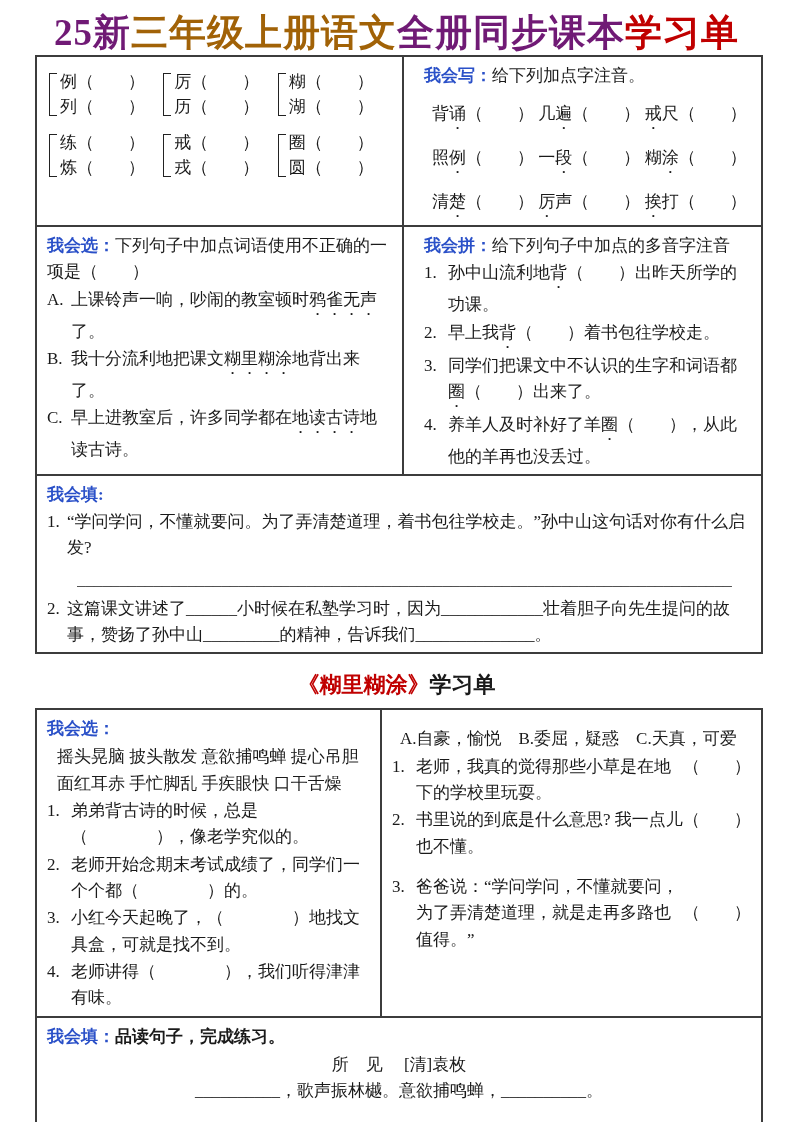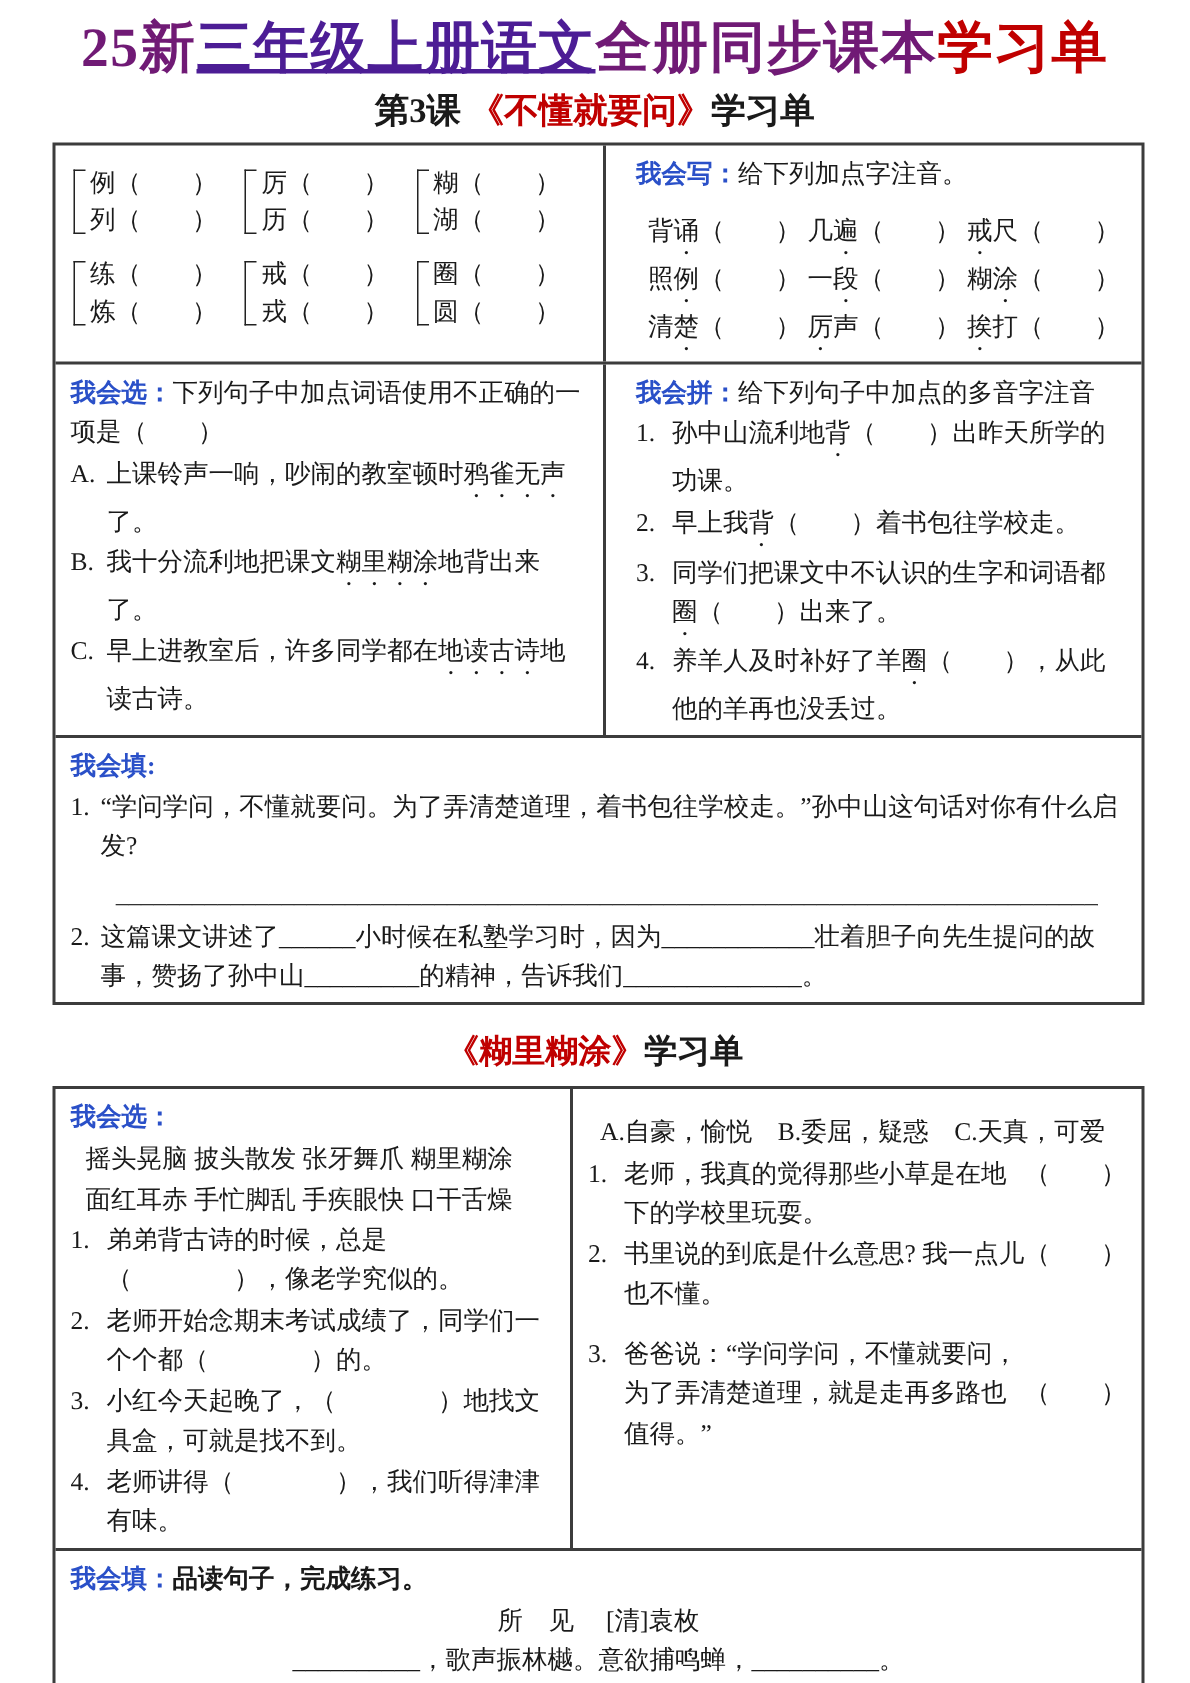--- a/index.html
+++ b/index.html
@@ -15,21 +15,21 @@
     margin:2px 0 0;letter-spacing:1px;white-space:nowrap;
   }
   .sub-title{
     text-align:center;font-size:23px;font-weight:bold;margin:3px 0 6px;
   }
   .section-title{
     text-align:center;font-size:22px;font-weight:bold;margin:16px 0 8px;
   }
   .c-blue{color:#701a75;}
   .c-red{color:#c00000;}
-  .c-black{color:#4c1d95;text-decoration:underline;}
+  .c-black{color:#a16207;}
   
   .tbl{width:728px;margin-left:35px;border:2px solid #3c3c3c;box-sizing:border-box;}
   .row{display:flex;}
   .row + .row{border-top:2px solid #3c3c3c;}
   .cell{padding:6px 10px 4px 10px;box-sizing:border-box;font-size:17px;line-height:1.55;}
   .cell + .cell{border-left:2px solid #3c3c3c;}
   .t1 .c-left{width:365px;flex-shrink:0;}
   .t1 .c-right{flex:1;padding-left:20px;}
   .t1r1{min-height:121px;}
   .t1r2{min-height:172px;}
@@ -45,21 +45,21 @@
     -webkit-text-emphasis-position:under right;
     text-emphasis:filled dot #1a1a1a;
     text-emphasis-position:under right;
   }
   
   .pairs-grid{display:grid;grid-template-columns:1fr 1fr 1fr;row-gap:10px;margin-top:6px;padding-left:2px;}
   .pair{display:flex;align-items:stretch;}
   .pbracket{width:7px;border:1.6px solid #222;border-right:none;margin:4px 3px 4px 0;flex-shrink:0;}
   .plines{display:flex;flex-direction:column;justify-content:space-between;line-height:1.5;}
   
-  .py-grid{display:grid;grid-template-columns:1fr 1fr 1fr;row-gap:0;margin-top:12px;padding-left:8px;}
+  .py-grid{display:grid;grid-template-columns:1fr 1fr 1fr;row-gap:12px;margin-top:12px;padding-left:8px;}
   
   .opt{display:flex;margin-top:1px;}
   .optnum{width:24px;flex-shrink:0;}
   .opttxt{flex:1;}
   .fitem{display:flex;}
   .fnum{width:20px;flex-shrink:0;}
   .ftxt{flex:1;}
   .blank-line{
     margin:6px 0 2px 30px;max-width:655px;overflow:hidden;white-space:nowrap;
     color:#333;letter-spacing:0;
@@ -71,23 +71,20 @@
   .poem-title{text-align:center;margin-top:2px;}
   .poem-line{text-align:center;}
 </style>
 </head>
 <body>
 
 <div class="sheet">
 
   <div class="main-title">
     <span class="c-blue">25新</span><span class="c-black">三年级上册语文</span><span class="c-blue">全册同步课本</span><span class="c-red">学习单</span>
-  </div>
-  <div class="sub-title">
-    <span>第3课 </span><span class="c-red">《不懂就要问》</span><span>学习单</span>
   </div>
 
   <div class="tbl t1">
 
     <div class="row t1r1">
       <div class="cell c-left">
         <div class="pairs-grid">
           <div class="pair">
               <span class="pbracket"></span>
               <span class="plines">
@@ -210,21 +207,21 @@
 
   <div class="section-title">
     <span class="c-red">《糊里糊涂》</span><span>学习单</span>
   </div>
 
   <div class="tbl t2">
 
     <div class="row t2r1">
       <div class="cell c-left">
         <div class="hd">我会选：</div>
-        <div class="bank">摇头晃脑 披头散发 张牙舞爪 糊里糊涂</div>
+        <div class="bank">摇头晃脑 披头散发 意欲捕鸣蝉 提心吊胆</div>
         <div class="bank">面红耳赤 手忙脚乱 手疾眼快 口干舌燥</div>
         <div class="opt">
             <span class="optnum">1.</span>
             <span class="opttxt">弟弟背古诗的时候，总是（　　　　），像老学究似的。</span>
           </div>
         <div class="opt">
             <span class="optnum">2.</span>
             <span class="opttxt">老师开始念期末考试成绩了，同学们一个个都（　　　　）的。</span>
           </div>
         <div class="opt">

